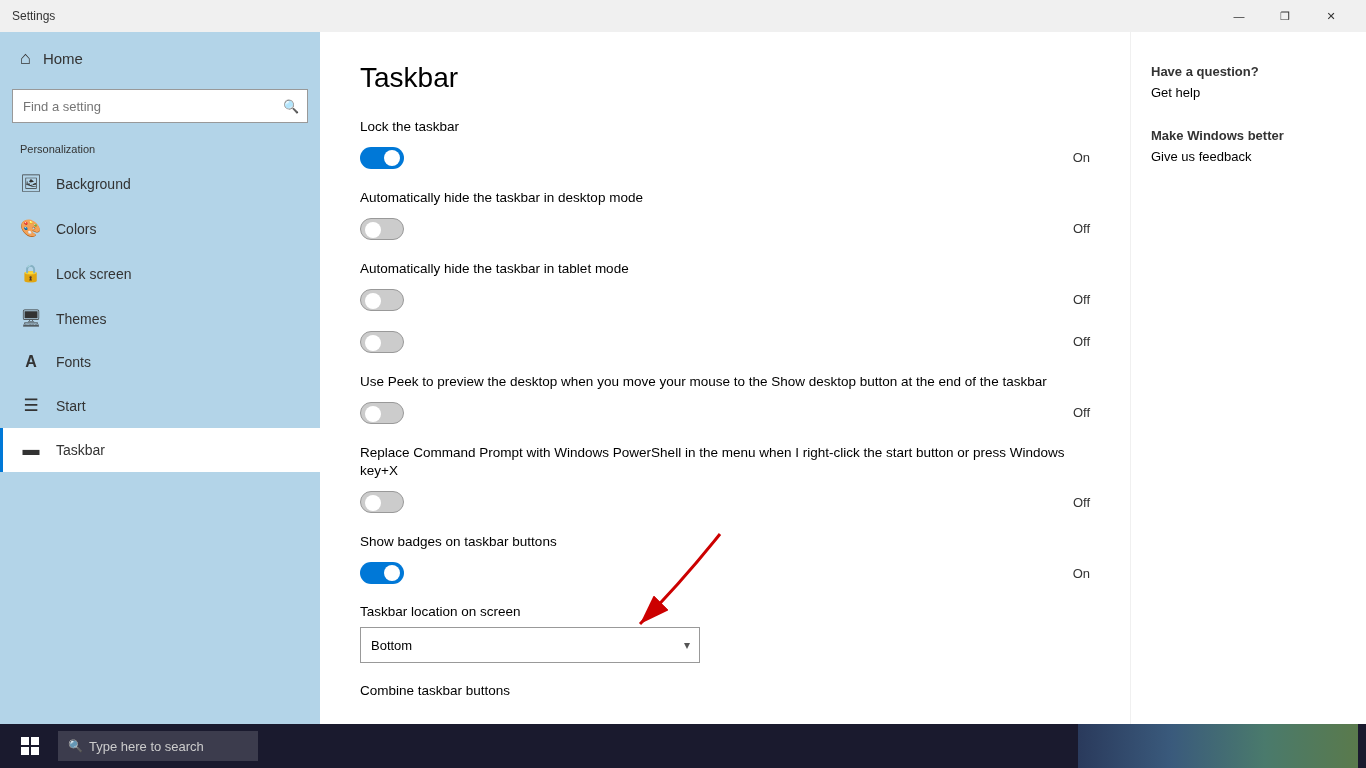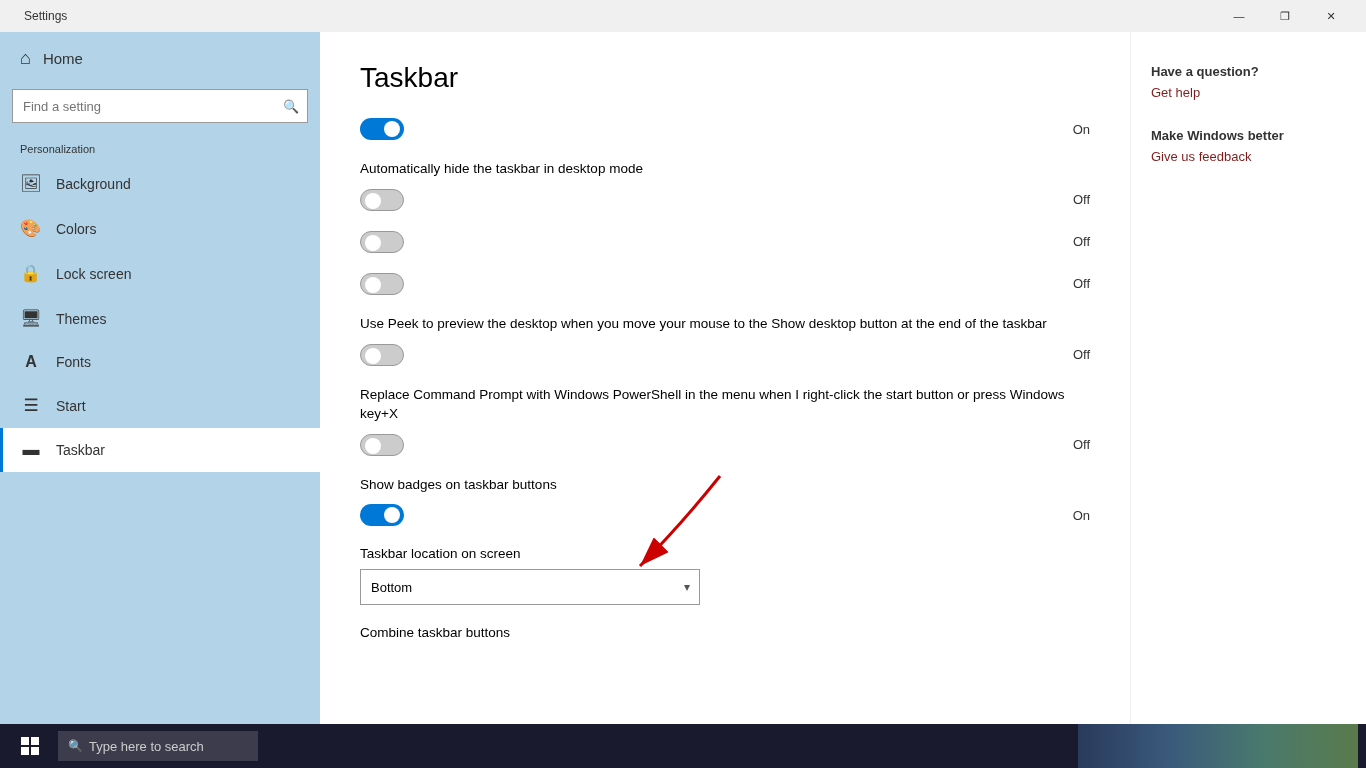--- a/index.html
+++ b/index.html
@@ -8,21 +8,21 @@
     
     .titlebar {
       height: 32px;
       background: #f0f0f0;
       display: flex;
       align-items: center;
       padding: 0 12px;
       justify-content: space-between;
       flex-shrink: 0;
     }
-    .titlebar-title { font-size: 12px; color: #333; margin-left: 12px; }
+    .titlebar-title { font-size: 12px; color: #333; }
     .titlebar-controls { display: flex; gap: 0; }
     .titlebar-btn {
       width: 46px; height: 32px;
       display: flex; align-items: center; justify-content: center;
       background: transparent; border: none; cursor: pointer;
       font-size: 11px; color: #333;
     }
 
     
     .main {
@@ -190,21 +190,21 @@
     
     .right-panel {
       width: 236px;
       flex-shrink: 0;
       padding: 32px 20px;
       background: #fff;
       border-left: 1px solid #f0f0f0;
     }
     .right-section { margin-bottom: 28px; }
     .right-section-title { font-size: 13px; font-weight: 600; color: #333; margin-bottom: 6px; }
-    .right-link { font-size: 13px; color: #7f1d1d; cursor: pointer; text-decoration: none; display: block; }
+    .right-link { font-size: 13px; color: #000000; cursor: pointer; text-decoration: none; display: block; }
 
     
     .taskbar-bottom {
       height: 44px;
       background: #1a1a2e;
       display: flex;
       align-items: center;
       flex-shrink: 0;
       padding: 0 8px;
       gap: 6px;
@@ -285,39 +285,41 @@
     <div class="sidebar-item active">
       <span class="sidebar-item-icon">▬</span>
       <span>Taskbar</span>
     </div>
   </div>
 
   <div class="content" style="position:relative;">
     <h1 class="content-title">Taskbar</h1>
 
     <div class="setting-row">
+      <div class="setting-label">Lock the taskbar</div>
       <div class="toggle-row">
         <div class="toggle on">
           <div class="toggle-thumb"></div>
         </div>
         <span class="toggle-label-text">On</span>
       </div>
     </div>
 
     <div class="setting-row">
       <div class="setting-label">Automatically hide the taskbar in desktop mode</div>
       <div class="toggle-row">
         <div class="toggle off">
           <div class="toggle-thumb"></div>
         </div>
         <span class="toggle-label-text">Off</span>
       </div>
     </div>
 
     <div class="setting-row">
+      <div class="setting-label">Automatically hide the taskbar in tablet mode</div>
       <div class="toggle-row">
         <div class="toggle off">
           <div class="toggle-thumb"></div>
         </div>
         <span class="toggle-label-text">Off</span>
       </div>
     </div>
 
     <div class="setting-row">
       <div class="toggle-row">

